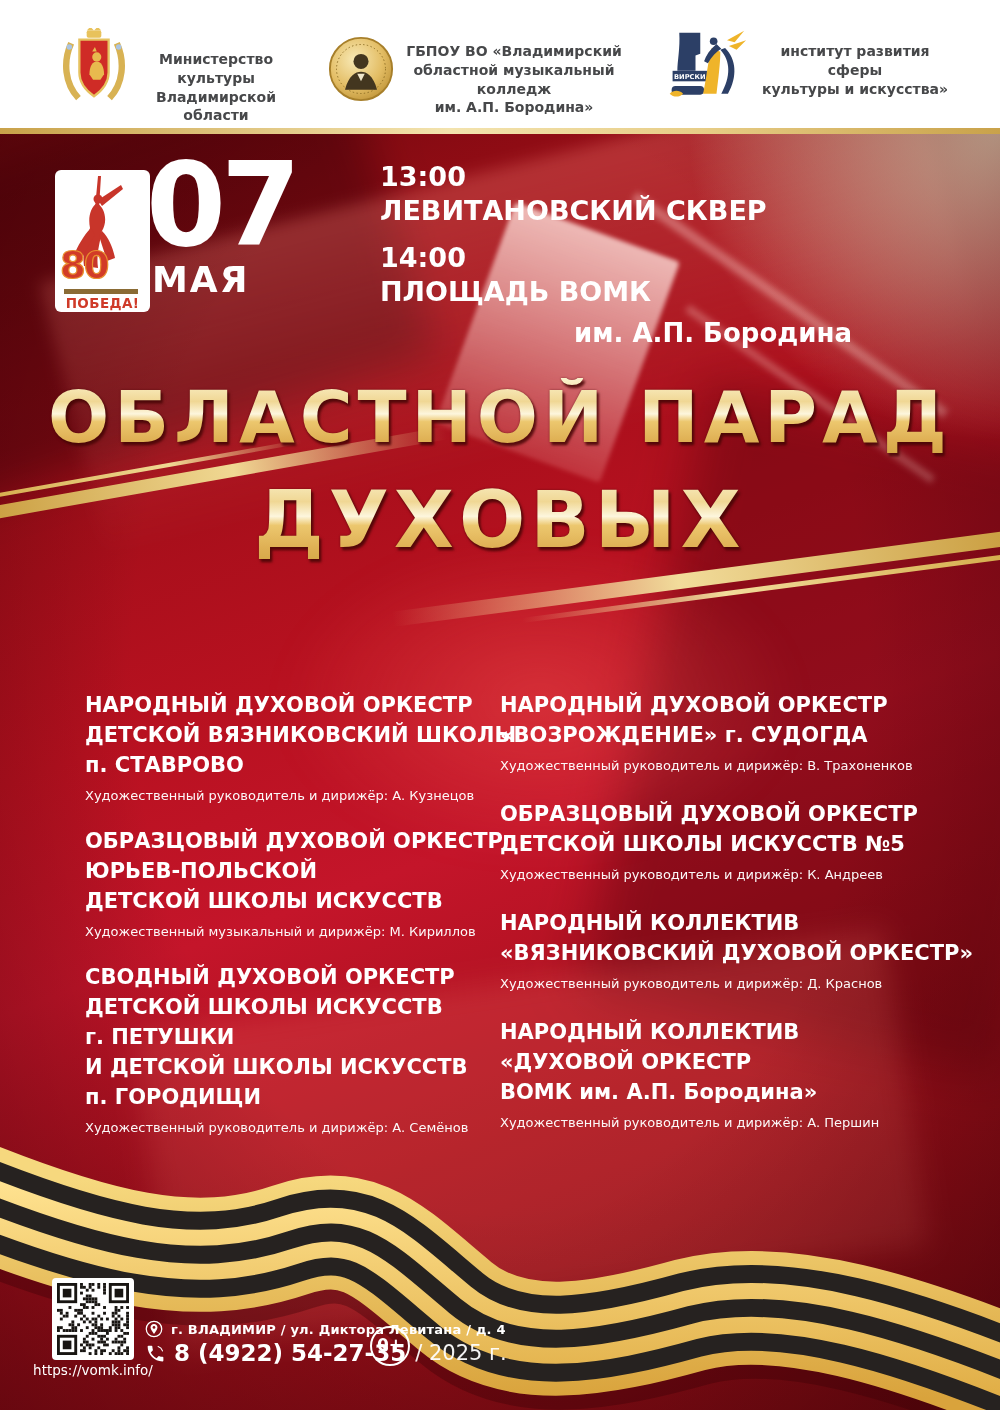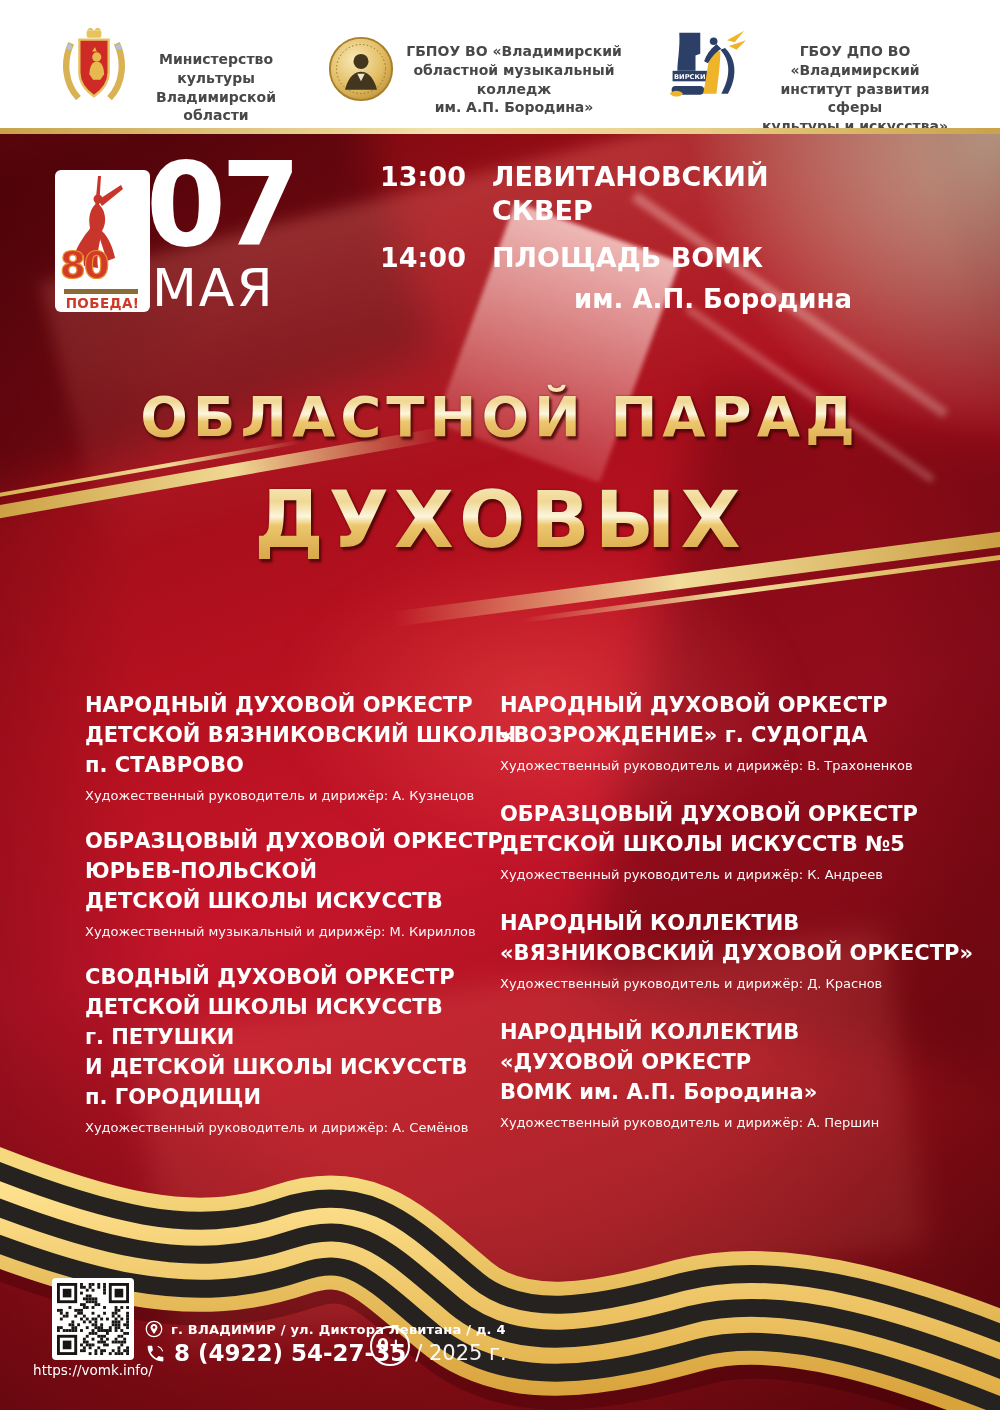--- a/index.html
+++ b/index.html
@@ -50,36 +50,36 @@
     border-radius:6px;z-index:4;}
   .v80{position:absolute;left:5px;top:74px;font-size:37px;font-weight:bold;color:#d23b27;
     -webkit-text-stroke:1.2px #e98f2e;letter-spacing:-2px;z-index:2;}
   .vbar{position:absolute;left:9px;top:119px;width:74px;height:5px;background:#8a6b35;}
   .vword{position:absolute;left:0;top:125px;width:95px;text-align:center;font-size:13.5px;
     font-weight:bold;color:#cf3a28;letter-spacing:.4px;}
   .vstatue{position:absolute;left:16px;top:6px;}
   
   .date-day{position:absolute;left:146px;top:148px;font-size:115px;line-height:1;font-weight:bold;
     color:#fff;letter-spacing:-5px;z-index:4;}
-  .date-month{position:absolute;left:152px;top:262px;font-size:52px;line-height:1;font-weight:normal;
+  .date-month{position:absolute;left:152px;top:262px;font-size:36px;line-height:1;font-weight:bold;
     color:#fff;letter-spacing:2px;z-index:4;text-align:right;}
   
   .schedule{position:absolute;left:380px;top:160px;width:472px;z-index:4;color:#fff;}
-  .srow{display:flex;line-height:34px;font-weight:bold;font-size:27px;}
+  .srow{display:flex;line-height:34px;font-weight:bold;font-size:27px;flex-direction:column;}
   .srow + .srow{margin-top:13px;}
   .stime{width:112px;flex:none;}
   .splace{flex:1;}
   .scont{margin-top:8px;text-align:right;font-size:26px;font-weight:bold;line-height:32px;color:#fff;}
   
   .title{position:absolute;left:0;top:378px;width:1000px;text-align:center;z-index:4;}
   .tline{display:inline-block;font-weight:bold;color:transparent;
     background:linear-gradient(180deg,#fbf3cf 0%,#f0d794 30%,#fdf6dd 46%,#ecc76e 56%,#dfb054 80%,#d3a544 100%);
     -webkit-background-clip:text;background-clip:text;
     filter:drop-shadow(2px 3px 1px rgba(70,5,5,.75)) drop-shadow(0 0 1px rgba(70,5,5,.55));}
-  .t1{font-size:56px;line-height:78px;letter-spacing:5px;}
+  .t1{font-size:72px;line-height:78px;letter-spacing:5px;}
   .t2{font-size:78px;line-height:92px;letter-spacing:5px;margin-top:18px;}
   .t3{font-size:78px;line-height:92px;letter-spacing:4px;}
   
   .col{position:absolute;top:682px;z-index:4;color:#fff;margin-top:8px;}
   .col-left{left:85px;width:415px;}
   .col-right{left:500px;width:448px;}
   .orch-item{margin-bottom:21px;}
   .col-right .orch-item{margin-bottom:24px;}
   .orch-line{font-size:21px;font-weight:bold;line-height:30px;white-space:nowrap;}
   .orch-dir{font-size:13px;line-height:18px;margin-top:7px;white-space:nowrap;opacity:.97;}
@@ -184,21 +184,20 @@
       <text x="27" y="55" text-anchor="middle" font-size="7" font-weight="bold" fill="#fff">ВИРСКИ</text>
       <path d="M50,22 C46,36 45,50 41,70 L55,70 C57,54 59,38 59,26 Z" fill="#efb42a"></path>
       <circle cx="52" cy="15" r="4" fill="#2c3f66"></circle>
       <path d="M55,18 C48,24 44,30 42,36 L46,38 C50,31 55,26 60,23 Z" fill="#2c3f66"></path>
       <path d="M59,24 C70,36 70,52 60,70 L67,70 C77,52 76,34 64,22 Z" fill="#2c3f66"></path>
       <path d="M66,14 L84,4 L74,16 Z" fill="#efb42a"></path>
       <path d="M68,20 L86,14 L76,24 Z" fill="#efb42a"></path>
       <path d="M6,70 C10,66 16,66 20,70 C16,74 10,74 6,70 Z" fill="#efb42a"></path>
     </svg>
     <div class="org-text" style="left:752px;top:42px;width:206px">
-      <div>ГБОУ ДПО ВО «Владимирский</div>
       <div>институт развития сферы</div>
       <div>культуры и искусства»</div>
     </div>
   </div>
   <div class="gold-rule"></div>
 
   <div class="victory-card">
     <svg class="vstatue" width="62" height="100" viewBox="0 0 62 100">
       <g fill="#c8352a">
         <polygon points="27,0 30,0 28,32 24,32"></polygon>

